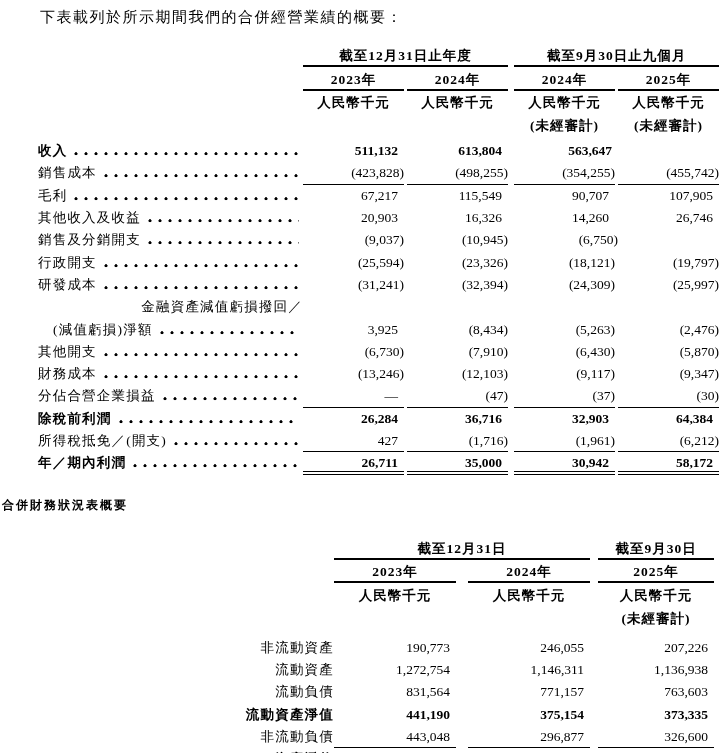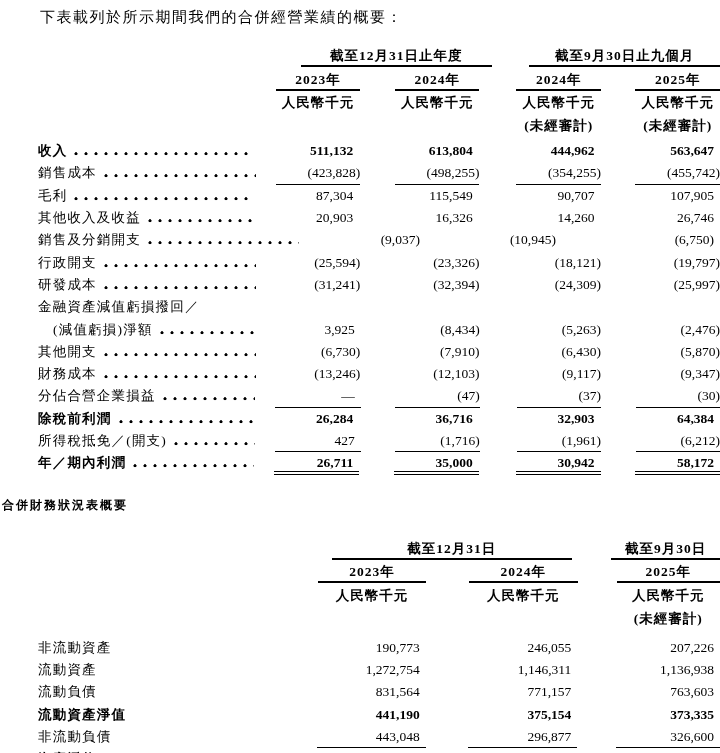--- a/index.html
+++ b/index.html
@@ -6,25 +6,25 @@
   body{
     width:720px;height:753px;overflow:hidden;background:#fff;color:#000;
     font-family:"Liberation Serif","DejaVu Serif",serif;
   }
   *{box-sizing:border-box;}
   .intro{
     margin:7px 0 8px 40px;font-size:15px;letter-spacing:1.5px;line-height:20px;
   }
   
   .fin{margin-left:38px;}
-  .row{display:flex;align-items:flex-end;gap:16px;}
+  .row{display:flex;align-items:flex-end;}
   .cell{height:22.3px;line-height:21px;}
   .num{text-align:right;padding-right:6px;white-space:nowrap;font-size:13.5px;}
   .num.paren{padding-right:0;}
-  .lblwrap{display:flex;}
+  .lblwrap{display:flex;justify-content:flex-end;}
   .lbl{white-space:nowrap;font-size:13.5px;letter-spacing:1.2px;}
   .dots{
     flex:1;height:22.3px;margin:0 4px 0 7px;
     background:radial-gradient(circle at 2px 14px,#000 1.3px,transparent 1.8px) 0 0/10px 22.3px repeat-x;
   }
   .bold .lbl,.bold .num{font-weight:bold;}
   .rule .num{border-bottom:1.5px solid #000;}
   .drule .num{border-bottom:4px double #000;}
   .indent .lbl{padding-left:15px;}
   
@@ -103,21 +103,20 @@
 
     <div class="row bold">
       <div class="cell lab lblwrap">
           <span class="lbl">收入</span>
           <span class="dots"></span>
         </div>
       <div class="cell col num">511,132</div>
         <div class="spA"></div>
       <div class="cell col num">613,804</div>
         <div class="spB"></div>
-      <div class="cell col num">444,962</div>
         <div class="spA"></div>
       <div class="cell col num">563,647</div>
     </div>
 
     <div class="row rule">
       <div class="cell lab lblwrap">
           <span class="lbl">銷售成本</span>
           <span class="dots"></span>
         </div>
       <div class="cell col num paren">(423,828)</div>
@@ -127,21 +126,21 @@
       <div class="cell col num paren">(354,255)</div>
         <div class="spA"></div>
       <div class="cell col num paren">(455,742)</div>
     </div>
 
     <div class="row">
       <div class="cell lab lblwrap">
           <span class="lbl">毛利</span>
           <span class="dots"></span>
         </div>
-      <div class="cell col num">87,304</div>
+      <div class="cell col num">67,217</div>
         <div class="spA"></div>
       <div class="cell col num">115,549</div>
         <div class="spB"></div>
       <div class="cell col num">90,707</div>
         <div class="spA"></div>
       <div class="cell col num">107,905</div>
     </div>
 
     <div class="row">
       <div class="cell lab lblwrap">

